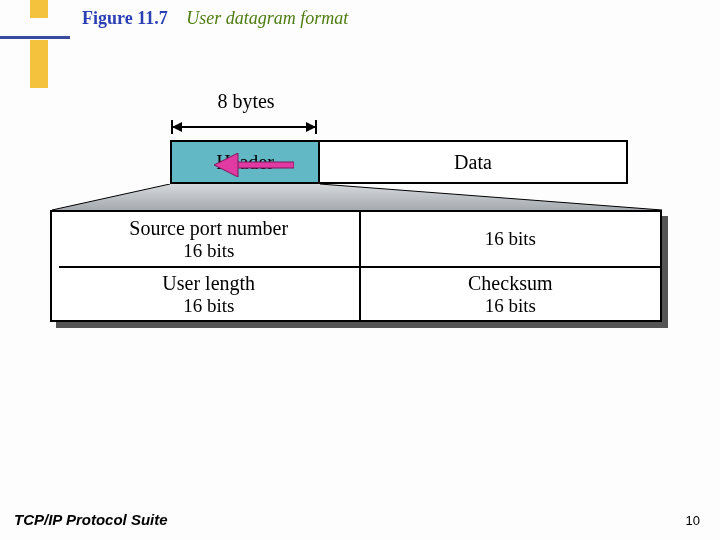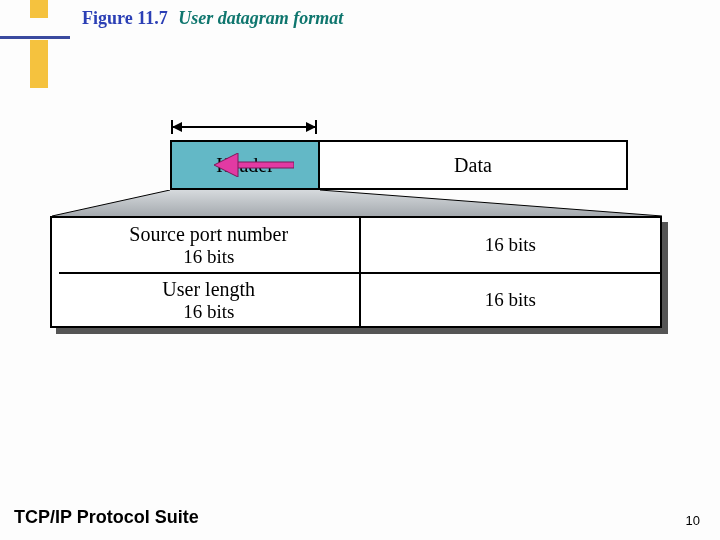--- a/index.html
+++ b/index.html
@@ -34,41 +34,41 @@
 
   .title {
     position: absolute;
     left: 82px; top: 8px;
     font-size: 18px;
     color: #000;
   }
   .title .fig {
     font-weight: bold;
     color: #2b3fb5;
-    margin-right: 6px;
+    margin-right: 14px;
   }
   .title .cap {
-    font-weight: bold;
+    font-weight: normal;
     font-style: italic;
-    color: #0f766e;
+    color: #4d7c0f;
   }
 
   
   .diagram {
     position: absolute;
     left: 50px;
     top: 140px;
     width: 610px;
   }
 
   
   .hd-bar {
     position: relative;
     width: 458px;
-    height: 50px;
+    height: 44px;
     margin-left: 120px;
     border: 2px solid #000;
     display: flex;
     background: #fff;
   }
   .hdr {
     width: 148px;
     height: 100%;
     background: #63b8c6;
     border-right: 2px solid #000;
@@ -154,22 +154,23 @@
   }
   .tcell + .tcell { border-left: 2px solid #000; }
   .tcell .bits { font-size: 19px; }
 
   
   .footer-left {
     position: absolute;
     left: 14px;
     bottom: 12px;
     font-family: Verdana, Arial, sans-serif;
-    font-size: 18px;
+    font-size: 15px;
     font-weight: bold;
+    font-style: italic;
   }
   .footer-right {
     position: absolute;
     right: 20px;
     bottom: 12px;
     font-family: Verdana, Arial, sans-serif;
     font-size: 13px;
   }
 </style>
 </head>
@@ -179,20 +180,21 @@
 <div class="deco-line"></div>
 <div class="deco-bottom"></div>
 
 <div class="title">
   <span class="fig">Figure 11.7</span>
   <span class="cap">User datagram format</span>
 </div>
 
 <div class="diagram">
 
+  <div class="bytes-label">8 bytes</div>
   <div class="bytes-bracket">
     <svg viewBox="0 0 148 18">
       <line x1="2" y1="9" x2="146" y2="9" stroke="#000" stroke-width="2"></line>
       <line x1="2" y1="2" x2="2" y2="16" stroke="#000" stroke-width="2"></line>
       <line x1="146" y1="2" x2="146" y2="16" stroke="#000" stroke-width="2"></line>
       <polygon points="2,9 12,4 12,14" fill="#000"></polygon>
       <polygon points="146,9 136,4 136,14" fill="#000"></polygon>
     </svg>
   </div>
 
@@ -236,20 +238,21 @@
         <div class="tcell">
           <span class="bits">16 bits</span>
         </div>
       </div>
       <div class="trow">
         <div class="tcell">
           <span>User length</span>
           <span class="bits">16 bits</span>
         </div>
         <div class="tcell">
+          <span>Checksum</span>
           <span class="bits">16 bits</span>
         </div>
       </div>
     </div>
   </div>
 
 </div>
 
 <div class="footer-left">TCP/IP Protocol Suite</div>
 <div class="footer-right">10</div>

